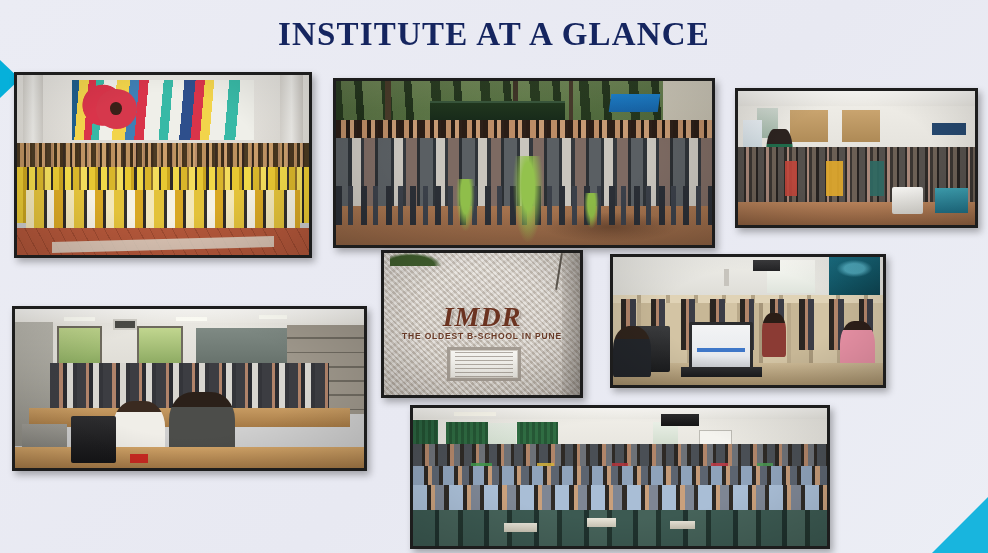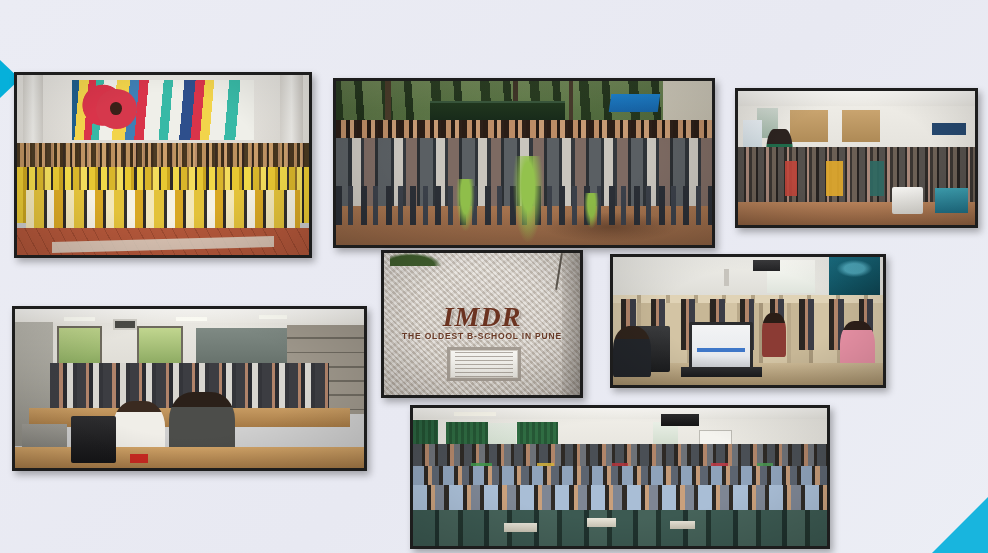--- a/index.html
+++ b/index.html
@@ -434,20 +434,21 @@
 </style>
 </head>
 <body>
 
 <div class="slide">
 
   <div class="accent-left"></div>
   <div class="accent-left-2"></div>
   <div class="accent-bottom-right"></div>
 
+  <div class="title">INSTITUTE AT A GLANCE</div>
 
   <div class="photo" id="photo-group-yellow">
     <div class="canvas">
       <div class="layer p1-wall"></div>
       <div class="layer p1-pillar-l"></div>
       <div class="layer p1-pillar-r"></div>
       <div class="layer p1-mural"></div>
       <div class="layer p1-mural-dot"></div>
       <div class="layer p1-mural-dot2"></div>
       <div class="layer p1-crowd"></div>

